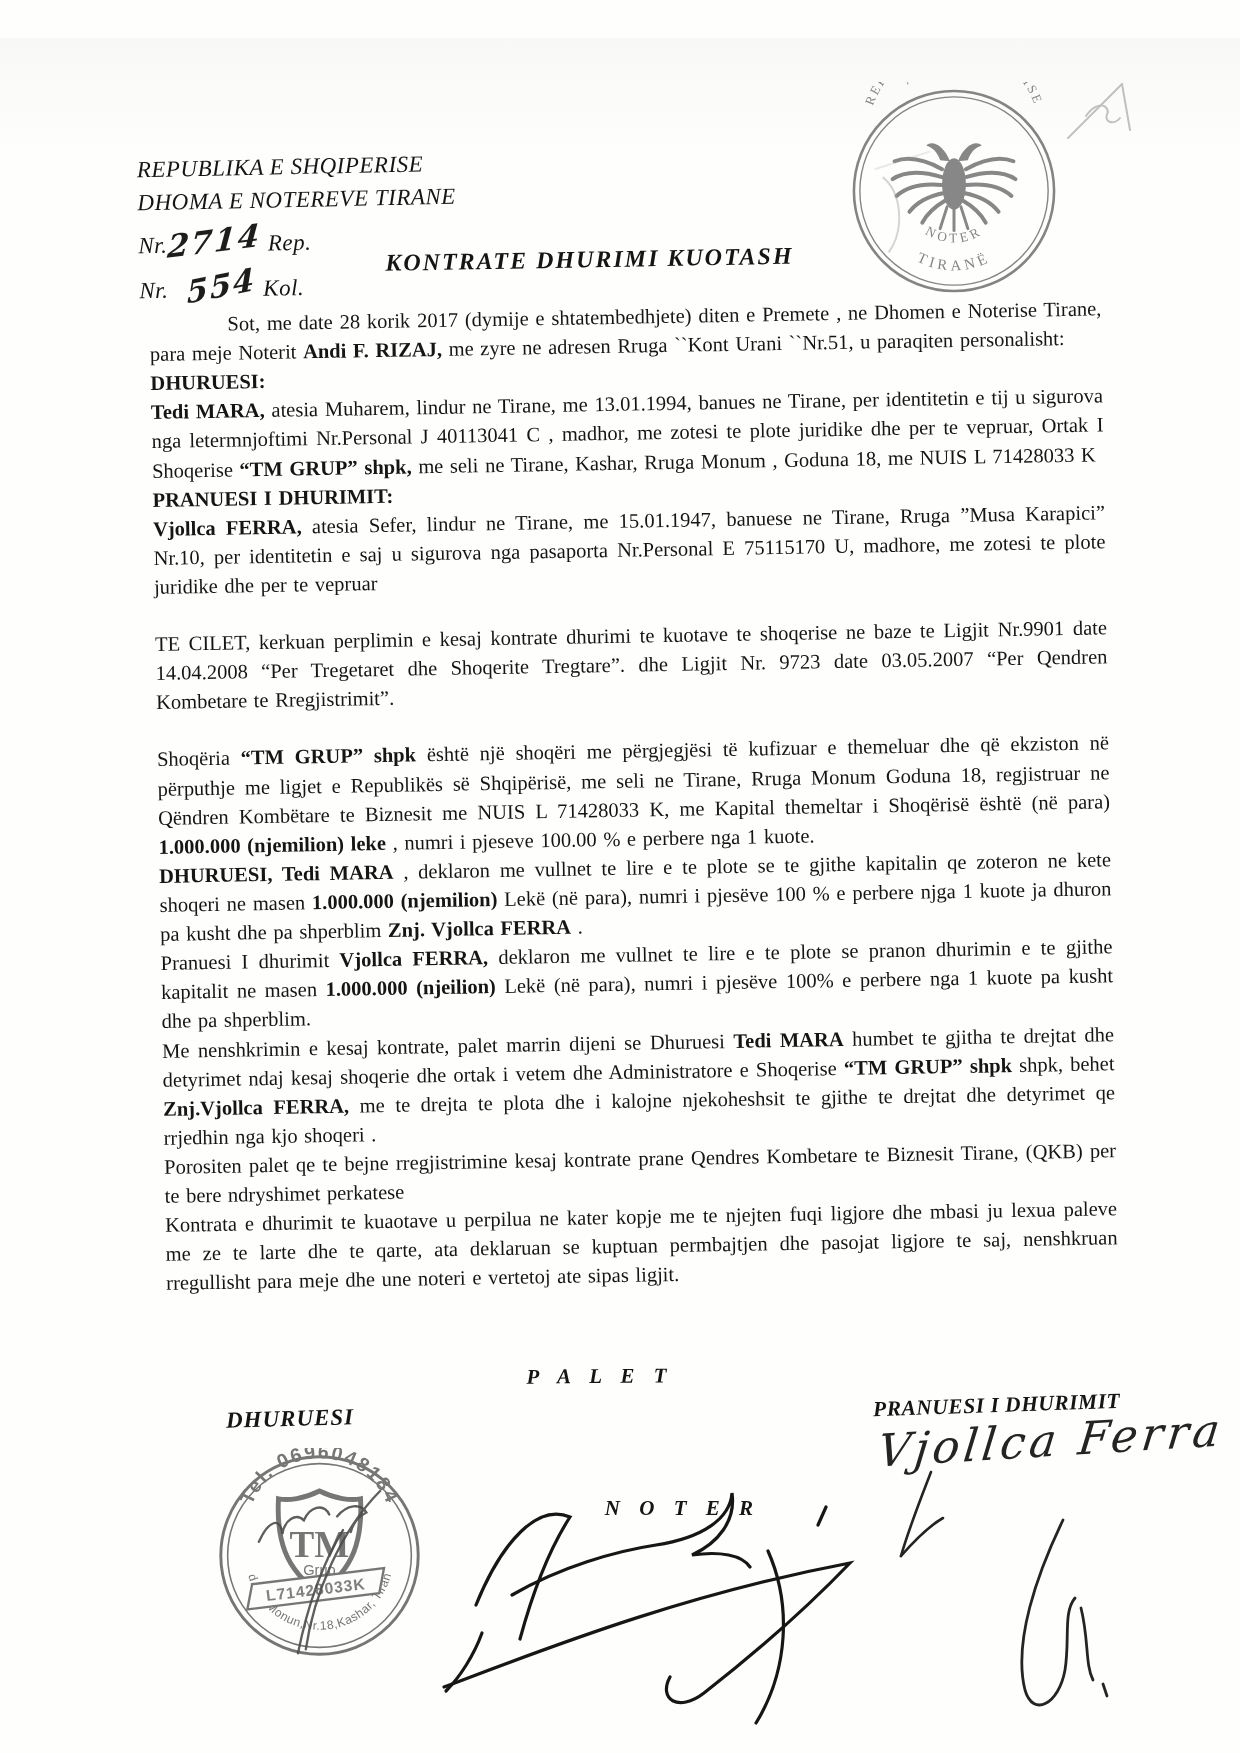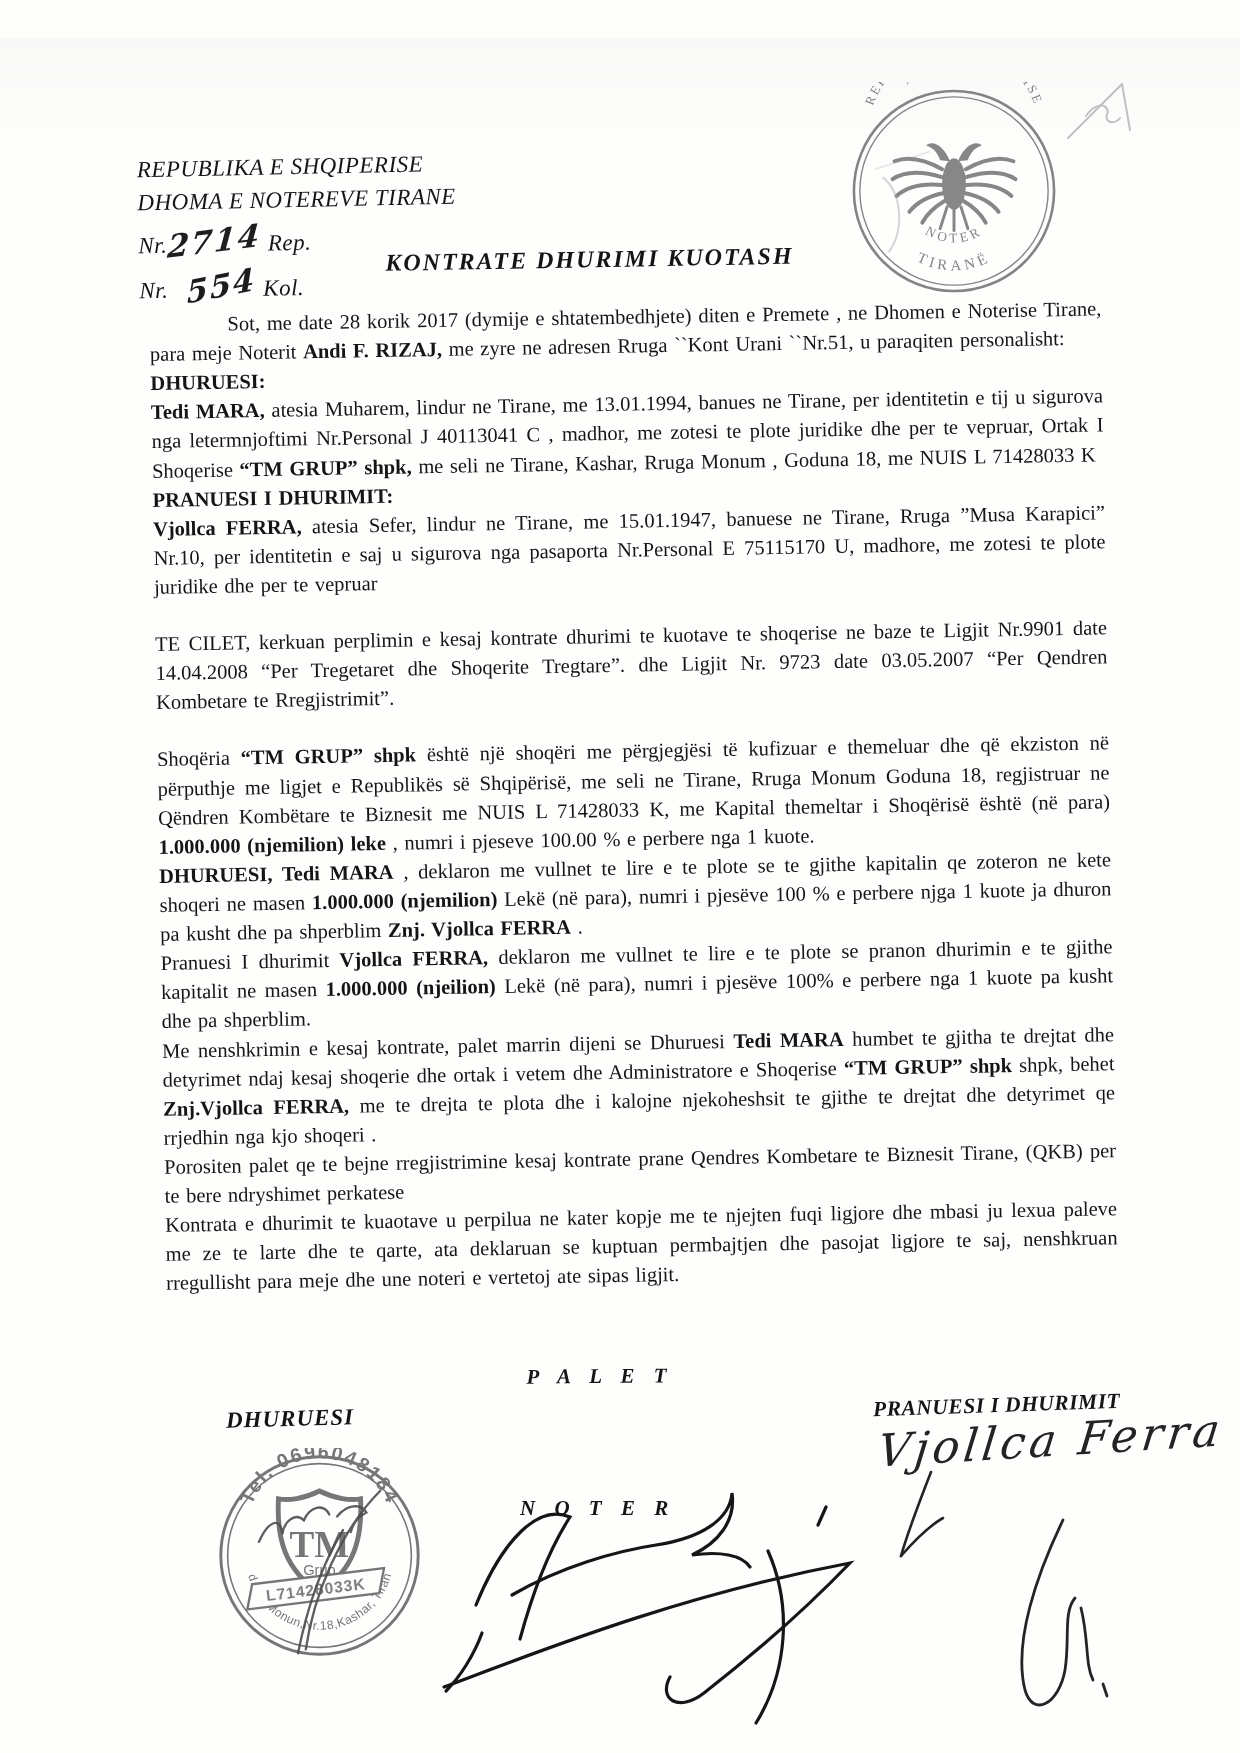--- a/index.html
+++ b/index.html
@@ -27,21 +27,21 @@
   .para .b{font-weight:bold;}
   .para.gap{margin-top:28px;}
   .para.indent{text-indent:78px;}
   
   .palet-label{position:absolute;left:480px;top:1364px;width:240px;text-align:center;
     font-size:21px;font-weight:bold;font-style:italic;letter-spacing:7px;transform:rotate(-0.5deg);}
   .dhuruesi-label{position:absolute;left:226px;top:1406px;font-size:23px;font-style:italic;
     font-weight:bold;letter-spacing:1px;transform:rotate(-1.5deg);}
   .pranuesi-label{position:absolute;left:873px;top:1393px;font-size:21.5px;font-style:italic;
     font-weight:bold;letter-spacing:0.5px;transform:rotate(-2deg);white-space:nowrap;}
-  .noter-label{position:absolute;left:520px;top:1496px;width:240px;text-align:left;
+  .noter-label{position:absolute;left:520px;top:1496px;width:240px;text-align:right;
     font-size:21px;font-weight:bold;font-style:italic;letter-spacing:7px;}
   .vjollca-signature{position:absolute;left:878px;top:1414px;white-space:nowrap;
     font-family:"DejaVu Serif", serif;font-style:italic;font-size:45px;color:#242424;
     letter-spacing:4px;transform:rotate(-3.5deg) skewX(-10deg);}
   .stamp-svg{position:absolute;}
   .sig-svg{position:absolute;}
 </style>
 </head>
 <body>
 

